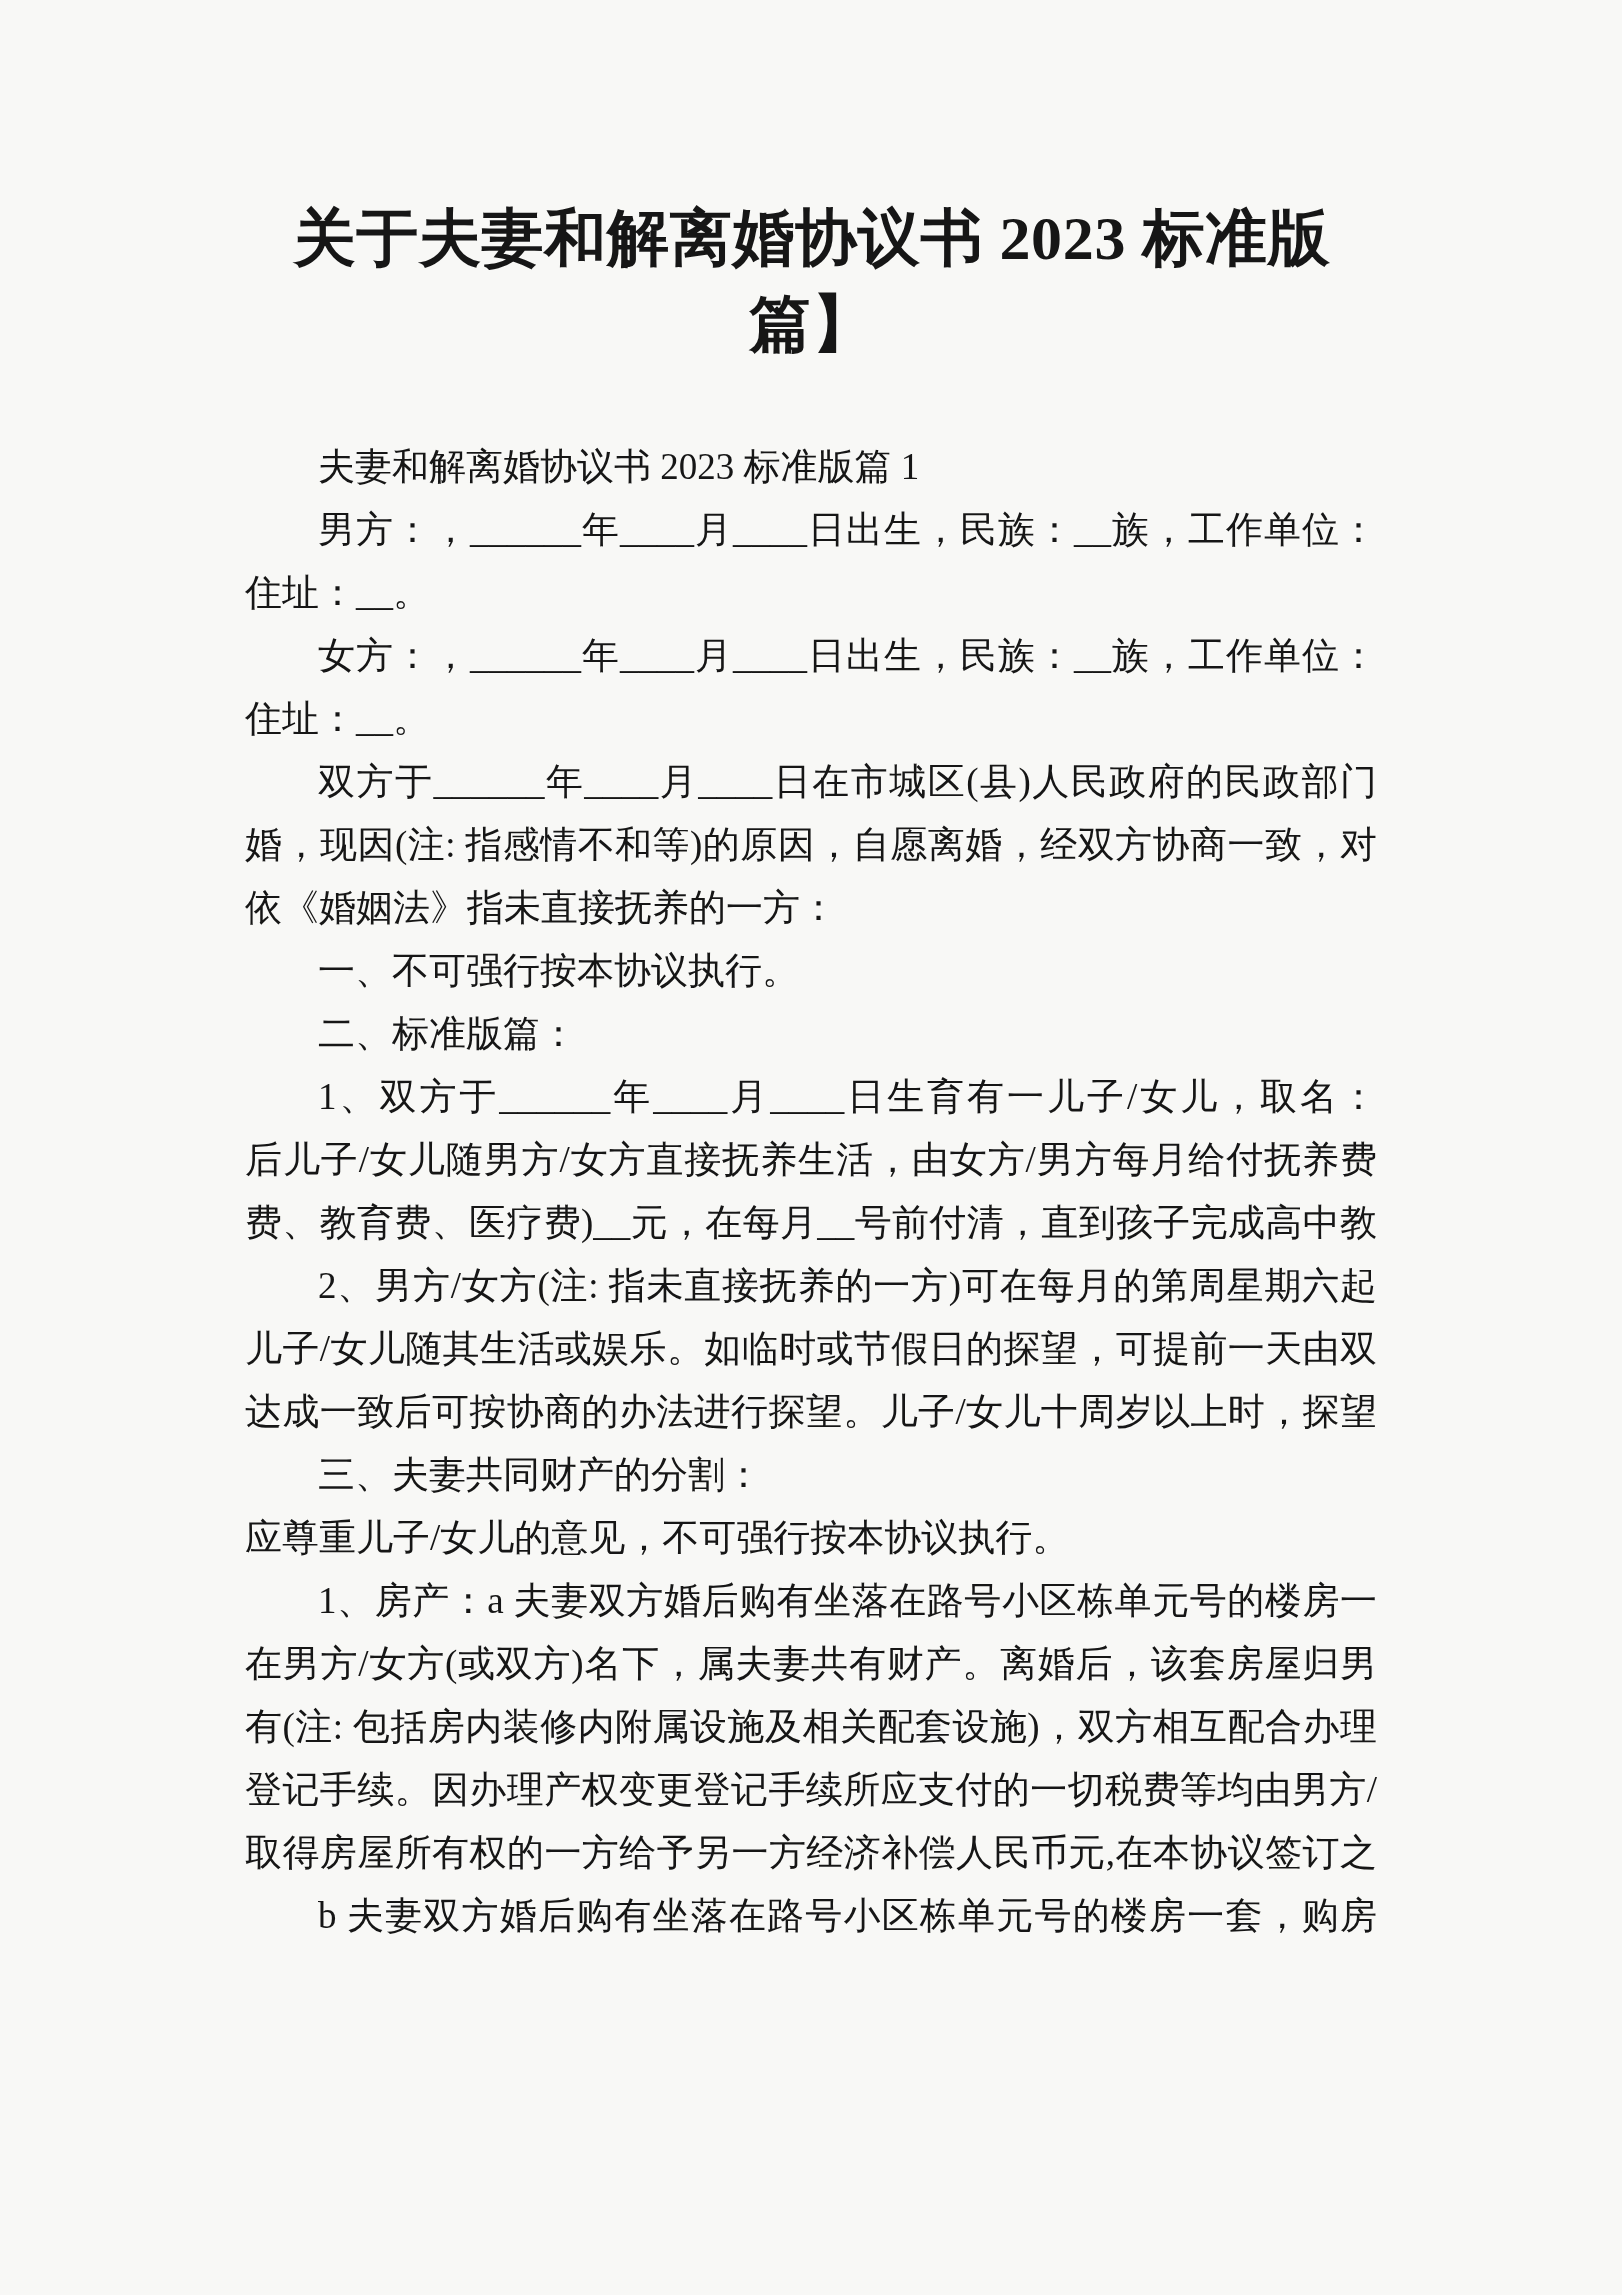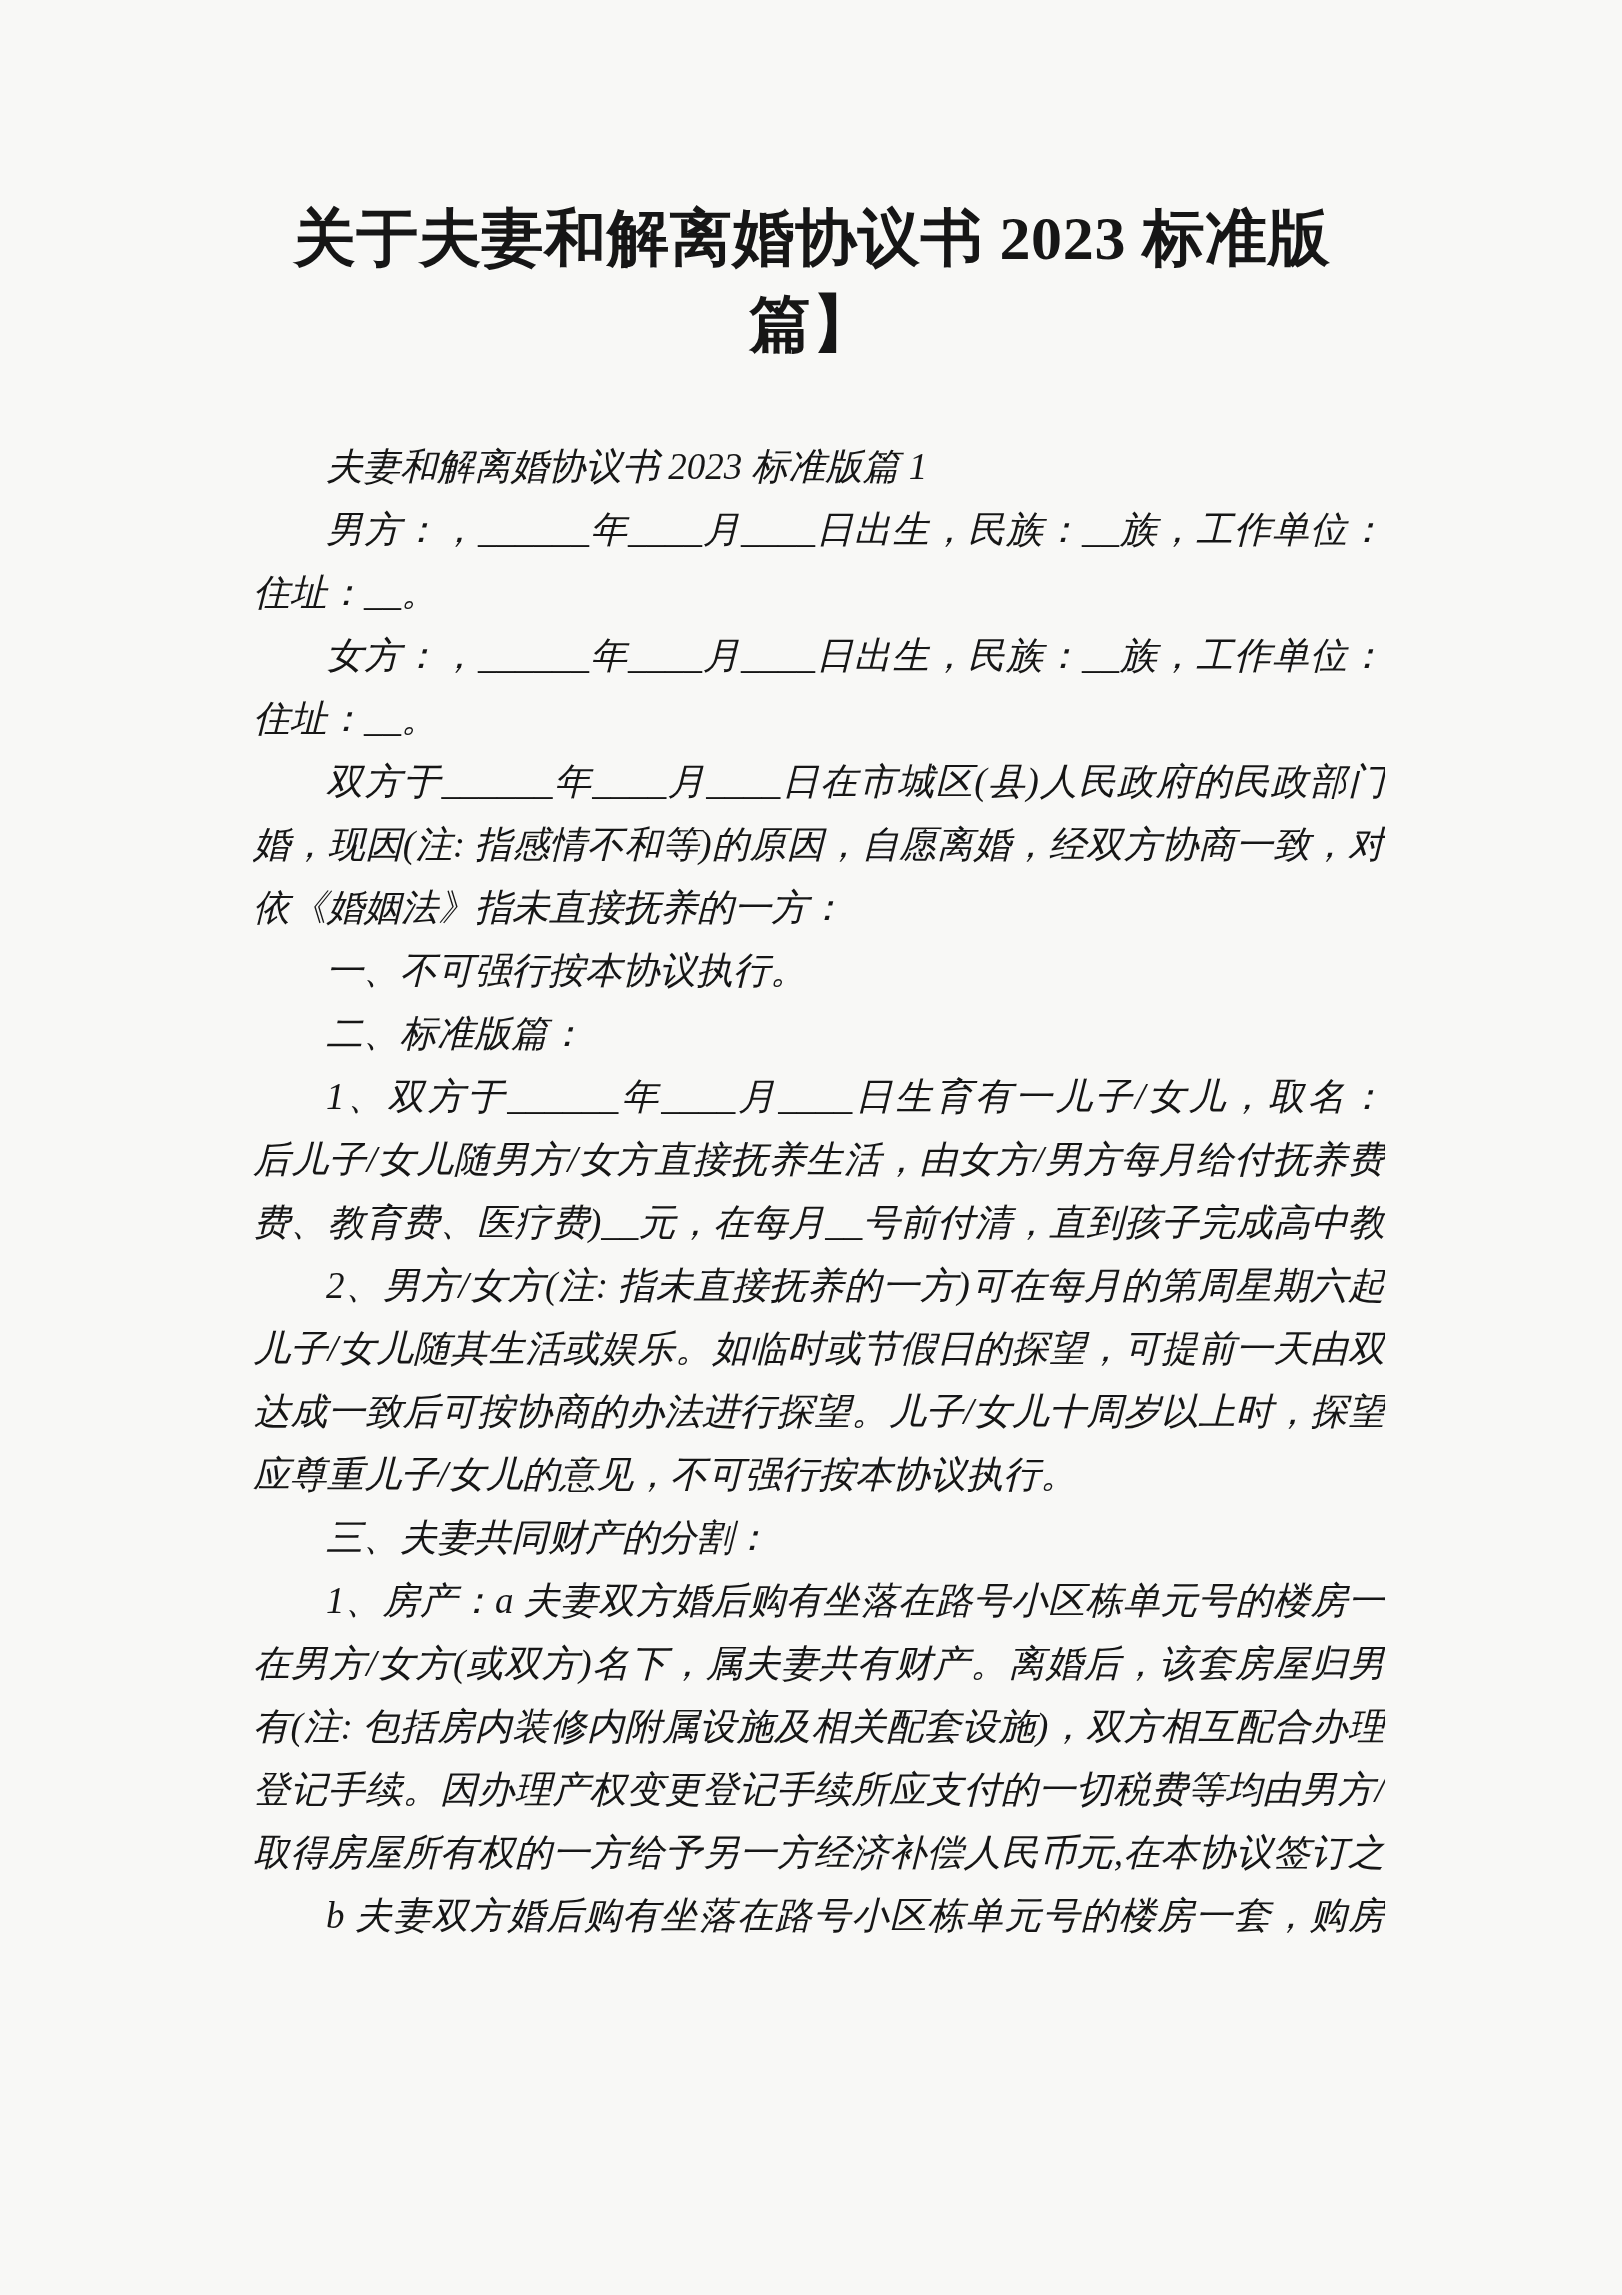--- a/index.html
+++ b/index.html
@@ -27,24 +27,23 @@
     letter-spacing: 0.7px;
   }
   .title-line {
     height: 86px;
     line-height: 86px;
     overflow: hidden;
   }
   .doc-body {
     position: absolute;
     top: 435px;
-    left: 253px;
+    left: 245px;
     width: 1132px;
     font-size: 37px;
-    font-style: italic;
   }
   .ln {
     height: 63px;
     line-height: 63px;
     overflow: hidden;
     text-align: left;
   }
   .in {
     text-indent: 73px;
   }
@@ -73,22 +72,22 @@
     <div class="ln fj">婚，现因(注: 指感情不和等)的原因，自愿离婚，经双方协商一致，对有关事项，</div>
     <div class="ln">依《婚姻法》指未直接抚养的一方：</div>
     <div class="ln in">一、不可强行按本协议执行。</div>
     <div class="ln in">二、标准版篇：</div>
     <div class="ln in fj">1、双方于______年____月____日生育有一儿子/女儿，取名：__，离婚</div>
     <div class="ln fj">后儿子/女儿随男方/女方直接抚养生活，由女方/男方每月给付抚养费(包括生活</div>
     <div class="ln fj">费、教育费、医疗费)__元，在每月__号前付清，直到孩子完成高中教育阶段止。</div>
     <div class="ln in fj">2、男方/女方(注: 指未直接抚养的一方)可在每月的第周星期六起至周日接</div>
     <div class="ln fj">儿子/女儿随其生活或娱乐。如临时或节假日的探望，可提前一天由双方协商，</div>
     <div class="ln fj">达成一致后可按协商的办法进行探望。儿子/女儿十周岁以上时，探望权的行使</div>
+    <div class="ln in">三、夫妻共同财产的分割：</div>
     <div class="ln">应尊重儿子/女儿的意见，不可强行按本协议执行。</div>
-    <div class="ln in">三、夫妻共同财产的分割：</div>
     <div class="ln in fj">1、房产：a 夫妻双方婚后购有坐落在路号小区栋单元号的楼房一套，登记</div>
     <div class="ln fj">在男方/女方(或双方)名下，属夫妻共有财产。离婚后，该套房屋归男方/女方所</div>
     <div class="ln fj">有(注: 包括房内装修内附属设施及相关配套设施)，双方相互配合办理产权变更</div>
     <div class="ln fj">登记手续。因办理产权变更登记手续所应支付的一切税费等均由男方/女方承担。</div>
     <div class="ln fj">取得房屋所有权的一方给予另一方经济补偿人民币元,在本协议签订之日起日内</div>
     <div class="ln in fj">b 夫妻双方婚后购有坐落在路号小区栋单元号的楼房一套，购房时以男方/</div>
   </div>
 
 </div>
 

